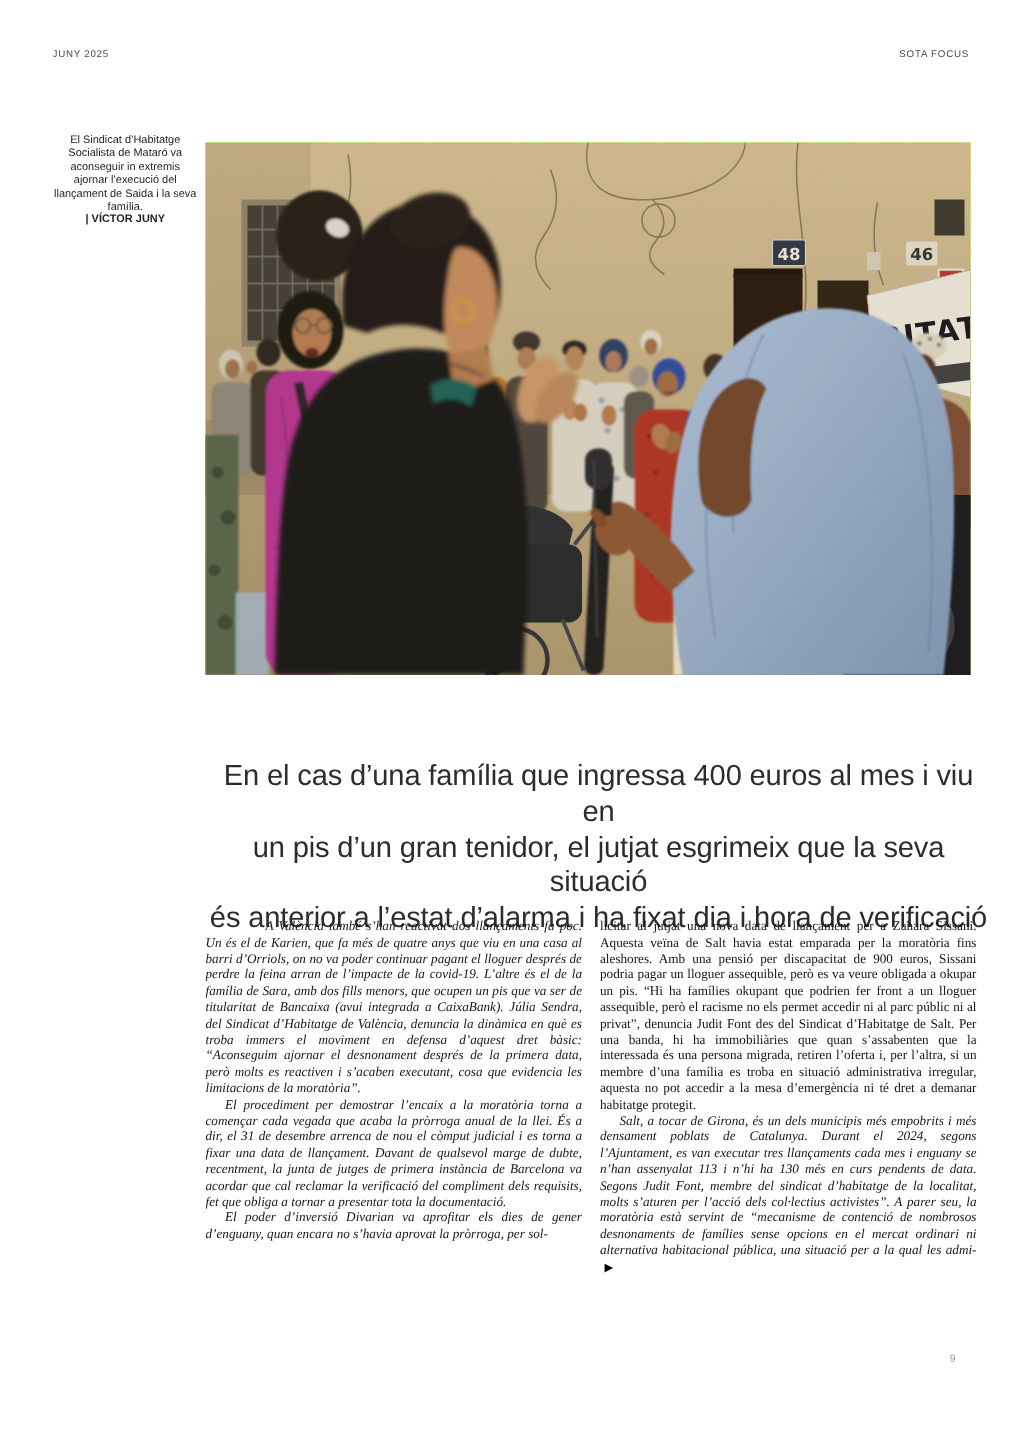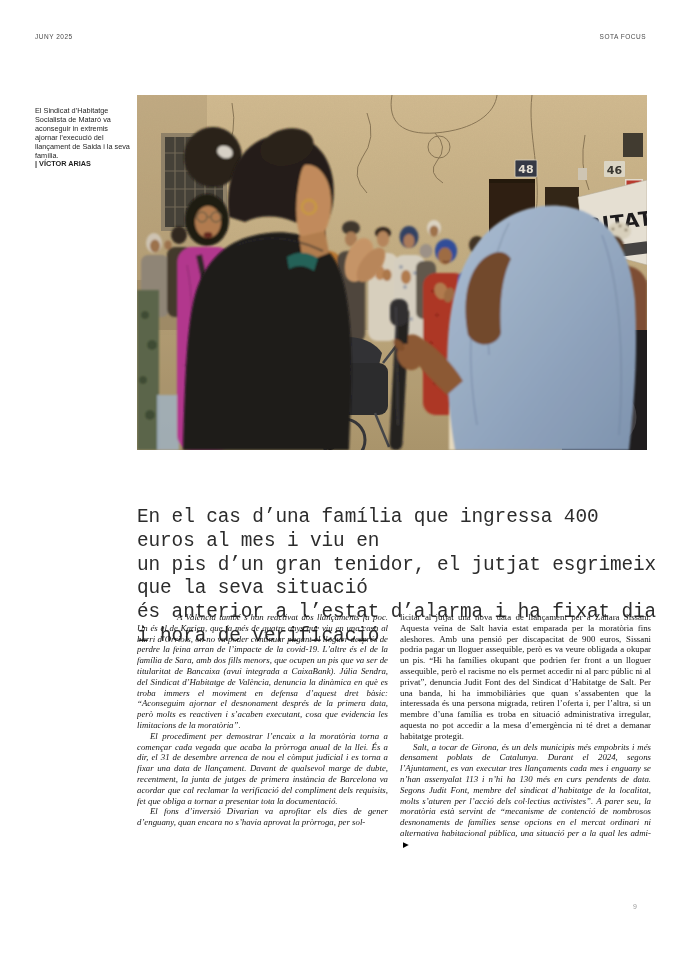--- a/index.html
+++ b/index.html
@@ -6,33 +6,33 @@
   body{
     width:680px;height:957px;position:relative;background:#ffffff;
     font-family:"Liberation Sans",sans-serif;color:#1a1a1a;overflow:hidden;
   }
   .masthead{
     position:absolute;top:33px;left:35px;right:34px;display:flex;
     justify-content:space-between;font-size:6.5px;letter-spacing:.5px;
     color:#4a4a4a;text-transform:uppercase;
   }
   .photo-caption-block{
-    position:absolute;top:107px;left:35px;width:97px;
-    font-size:7.3px;line-height:8.9px;color:#1f1f1f;
+    position:absolute;top:89px;left:35px;width:97px;
+    font-size:7.3px;line-height:8.9px;color:#1f1f1f;text-align:center;
   }
   .photo-caption-block .credit{font-weight:bold;margin-top:0;}
   .photo-frame{
     position:absolute;top:95px;left:137px;width:510px;height:355px;overflow:hidden;
     background:#84cc16;
   }
   .photo-frame svg{display:block;width:510px;height:355px;}
   .pull-quote{
     position:absolute;top:506px;left:137px;width:524px;
     font-size:19.4px;line-height:23.8px;color:#2c2c2c;
-    font-family:Liberation Mono, monospace;font-weight:400;letter-spacing:-.1px;
+    font-family:Liberation Sans, sans-serif;font-weight:400;letter-spacing:-.1px;text-align:center;
   }
   .article{
     position:absolute;top:612px;left:137px;width:514px;height:246px;
     display:flex;gap:12px;overflow:hidden;
     font-family:"Liberation Serif",serif;font-size:8.8px;line-height:10.8px;color:#141414;
   }
   .article .col{width:251px;text-align:justify;}
   .article p{margin:0;}
   .ind-big{text-indent:40px;font-style:italic;}
   .ind{text-indent:13px;font-style:italic;}
@@ -47,21 +47,21 @@
 </head>
 <body>
 
 <div class="masthead">
   <span>JUNY 2025</span>
   <span>SOTA FOCUS</span>
 </div>
 
 <div class="photo-caption-block">
   <div>El Sindicat d’Habitatge Socialista de Mataró va aconseguir in extremis ajornar l’execució del llançament de Saida i la seva família.</div>
-  <div class="credit">| VÍCTOR ARIAS</div>
+  <div class="credit">| VÍCTOR JUNY</div>
 </div>
 
 <div class="photo-frame">
 <svg viewBox="0 0 510 355" preserveAspectRatio="none">
   <defs>
     <linearGradient id="wallGrad" x1="0" y1="0" x2="0" y2="1">
       <stop offset="0" stop-color="#d2bc93"></stop>
       <stop offset="0.55" stop-color="#bfaa80"></stop>
       <stop offset="1" stop-color="#a8946c"></stop>
     </linearGradient>
@@ -312,21 +312,21 @@
 <div class="pull-quote">
   <div>En el cas d’una família que ingressa 400 euros al mes i viu en</div>
   <div>un pis d’un gran tenidor, el jutjat esgrimeix que la seva situació</div>
   <div>és anterior a l’estat d’alarma i ha fixat dia i hora de verificació</div>
 </div>
 
 <div class="article">
   <div class="col">
     <p class="ind-big">A València també s’han reactivat dos llançaments fa poc. Un és el de Karien, que fa més de quatre anys que viu en una casa al barri d’Orriols, on no va poder continuar pagant el lloguer després de perdre la feina arran de l’impacte de la covid-19. L’altre és el de la família de Sara, amb dos fills menors, que ocupen un pis que va ser de titularitat de Bancaixa (avui integrada a CaixaBank). Júlia Sendra, del Sindicat d’Habitatge de València, denuncia la dinàmica en què es troba immers el moviment en defensa d’aquest dret bàsic: “Aconseguim ajornar el desnonament després de la primera data, però molts es reactiven i s’acaben executant, cosa que evidencia les limitacions de la moratòria”.</p>
     <p class="ind">El procediment per demostrar l’encaix a la moratòria torna a començar cada vegada que acaba la pròrroga anual de la llei. És a dir, el 31 de desembre arrenca de nou el còmput judicial i es torna a fixar una data de llançament. Davant de qualsevol marge de dubte, recentment, la junta de jutges de primera instància de Barcelona va acordar que cal reclamar la verificació del compliment dels requisits, fet que obliga a tornar a presentar tota la documentació.</p>
-    <p class="ind">El fons d’inversió Divarian va aprofitar els dies de gener d’enguany, quan encara no s’havia aprovat la pròrroga, per sol-</p>
+    <p class="ind">El poder d’inversió Divarian va aprofitar els dies de gener d’enguany, quan encara no s’havia aprovat la pròrroga, per sol-</p>
   </div>
   <div class="col">
     <p>licitar al jutjat una nova data de llançament per a Zahara Sissani. Aquesta veïna de Salt havia estat emparada per la moratòria fins aleshores. Amb una pensió per discapacitat de 900 euros, Sissani podria pagar un lloguer assequible, però es va veure obligada a okupar un pis. “Hi ha famílies okupant que podrien fer front a un lloguer assequible, però el racisme no els permet accedir ni al parc públic ni al privat”, denuncia Judit Font des del Sindicat d’Habitatge de Salt. Per una banda, hi ha immobiliàries que quan s’assabenten que la interessada és una persona migrada, retiren l’oferta i, per l’altra, si un membre d’una família es troba en situació administrativa irregular, aquesta no pot accedir a la mesa d’emergència ni té dret a demanar habitatge protegit.</p>
     <p class="ind"><span>Salt, a tocar de Girona, és un dels municipis més empobrits i més densament poblats de Catalunya. Durant el 2024, segons l’Ajuntament, es van executar tres llançaments cada mes i enguany se n’han assenyalat 113 i n’hi ha 130 més en curs pendents de data. Segons Judit Font, membre del sindicat d’habitatge de la localitat, molts s’aturen per l’acció dels col·lectius activistes”. A parer seu, la moratòria està servint de “mecanisme de contenció de nombrosos desnonaments de famílies sense opcions en el mercat ordinari ni alternativa habitacional pública, una situació per a la qual les admi-</span><span class="arrow">▶</span></p>
   </div>
 </div>
 
 <div class="page-number">9</div>
 
 </body></html>

